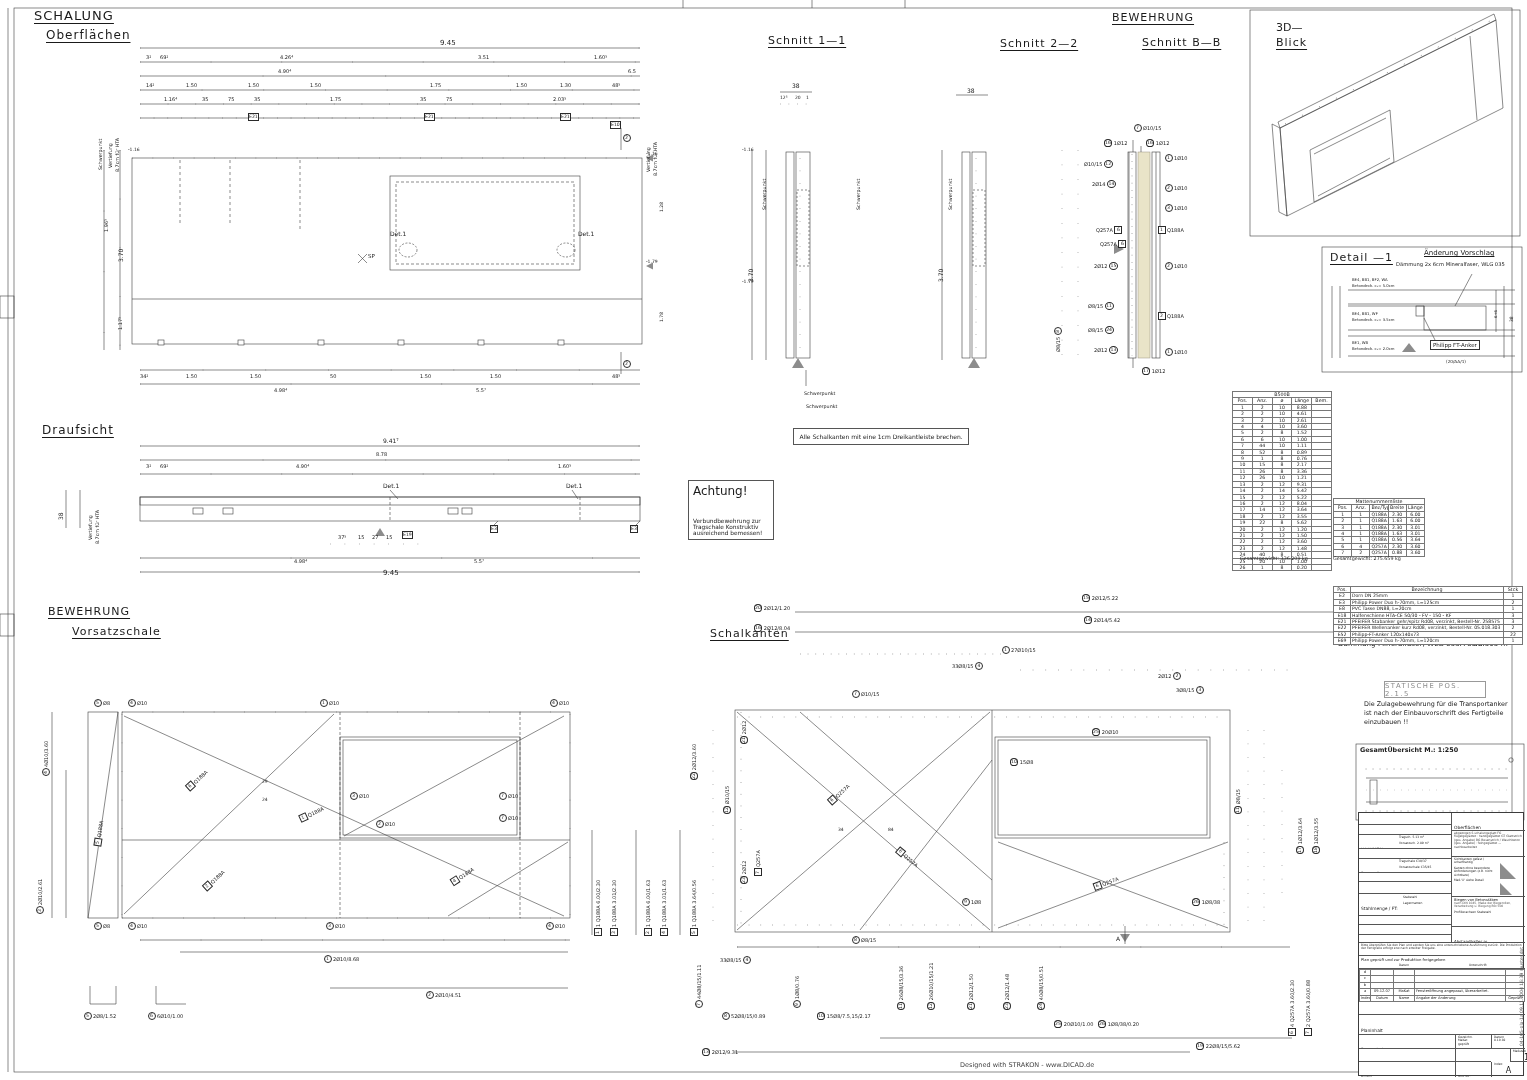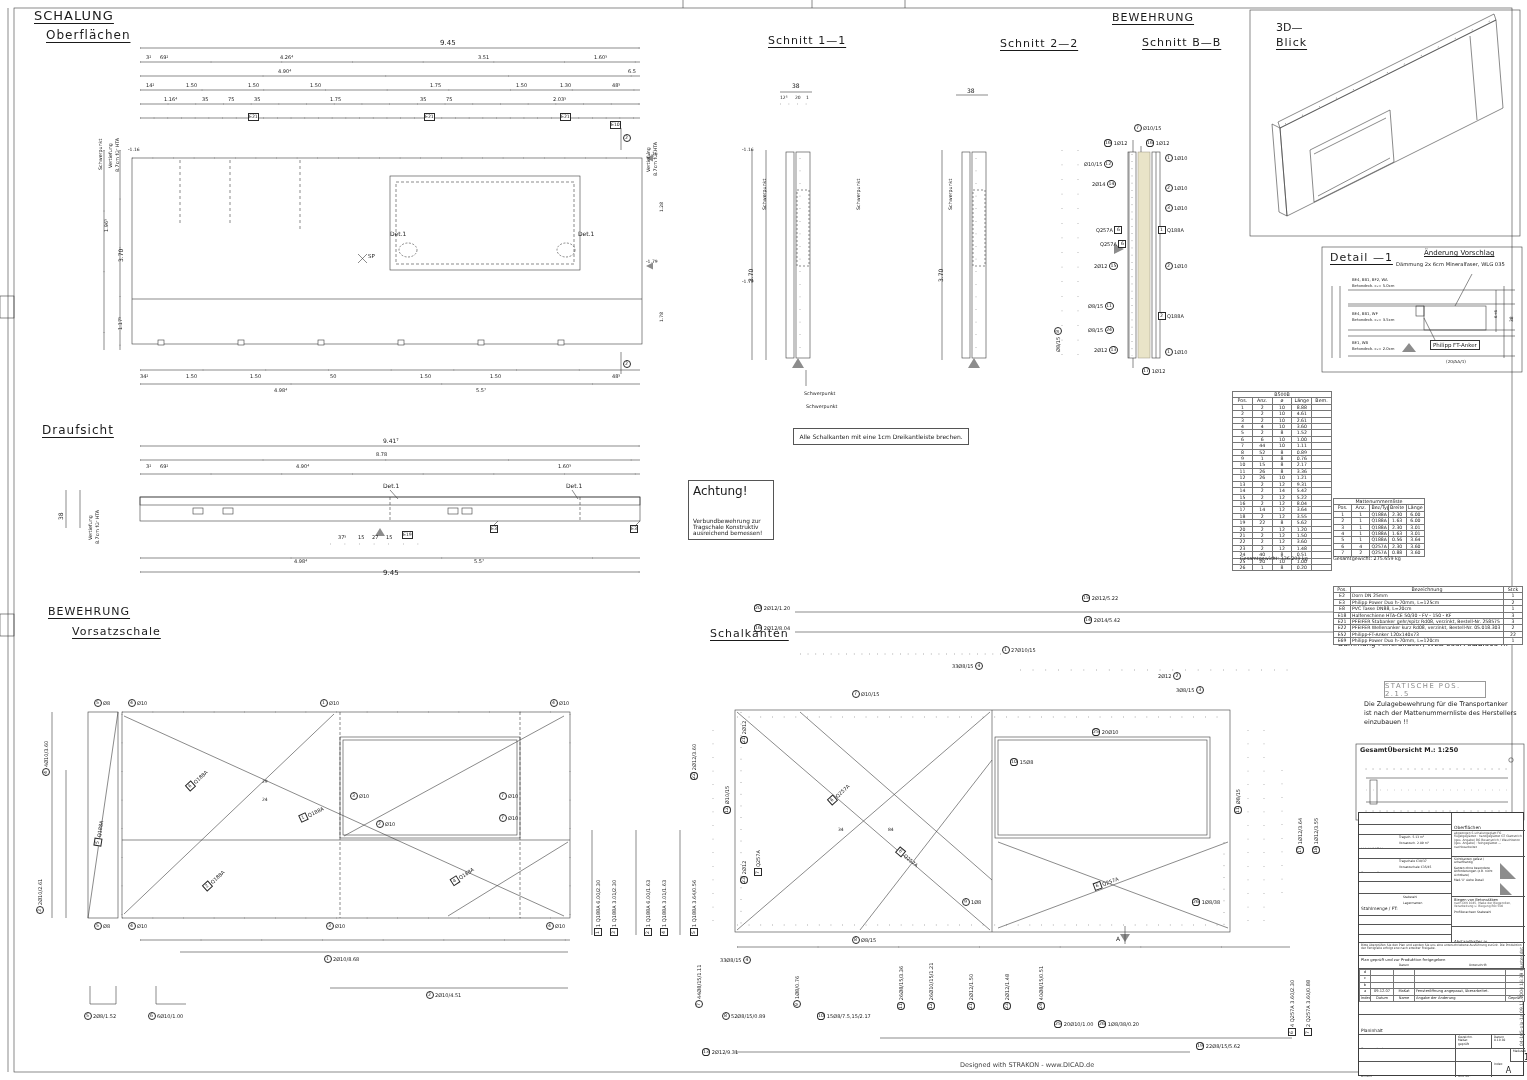--- a/index.html
+++ b/index.html
@@ -274,21 +274,21 @@
   <div style="font-size:5.8px;">ausreichend bemessen!</div>
 </div>
 
 <div class="lbl" style="left:1424px;top:250px;font-size:7px;text-decoration:underline;">Änderung Vorschlag</div>
 <div class="lbl" style="left:1396px;top:262px;font-size:5.2px;">Dämmung 2x 6cm Mineralfaser, WLG 035</div>
 <div class="lbl" style="left:1430px;top:340px;font-size:5.5px;border:.6px solid #333;padding:1px 2px;background:#fff;">Philipp FT-Anker</div>
 <div class="lbl" style="left:1446px;top:360px;font-size:4.2px;">(20/AA/1)</div>
 
 <div class="statbox" style="left:1384px;top:681px;width:100px;height:15px;">STATISCHE POS. 2.1.5</div>
 <div class="lbl" style="left:1364px;top:701px;font-size:6.4px;">Die Zulagebewehrung für die Transportanker</div>
-<div class="lbl" style="left:1364px;top:710px;font-size:6.4px;">ist nach der Mattenummernliste des Herstellers</div>
+<div class="lbl" style="left:1364px;top:710px;font-size:6.4px;">ist nach der Einbauvorschrift des Fertigteile</div>
 <div class="lbl" style="left:1364px;top:719px;font-size:6.4px;">einzubauen !!</div>
 <div class="lbl" style="left:1360px;top:747px;font-size:6.4px;font-weight:bold;">GesamtÜbersicht M.: 1:250</div>
 
 <div class="lbl" style="left:1338px;top:640px;font-size:7.2px;">Dämmung Mineralfaser, WLG 035 - 6cm</div>
 <div class="lbl" style="left:1460px;top:640px;font-size:7.2px;">A= 56.595 m²</div>
 
 <table class="tbl" style="left:1232px;top:391px;width:100px;">
   <thead>
     <tr>
           <th colspan="5">B500B</th>

